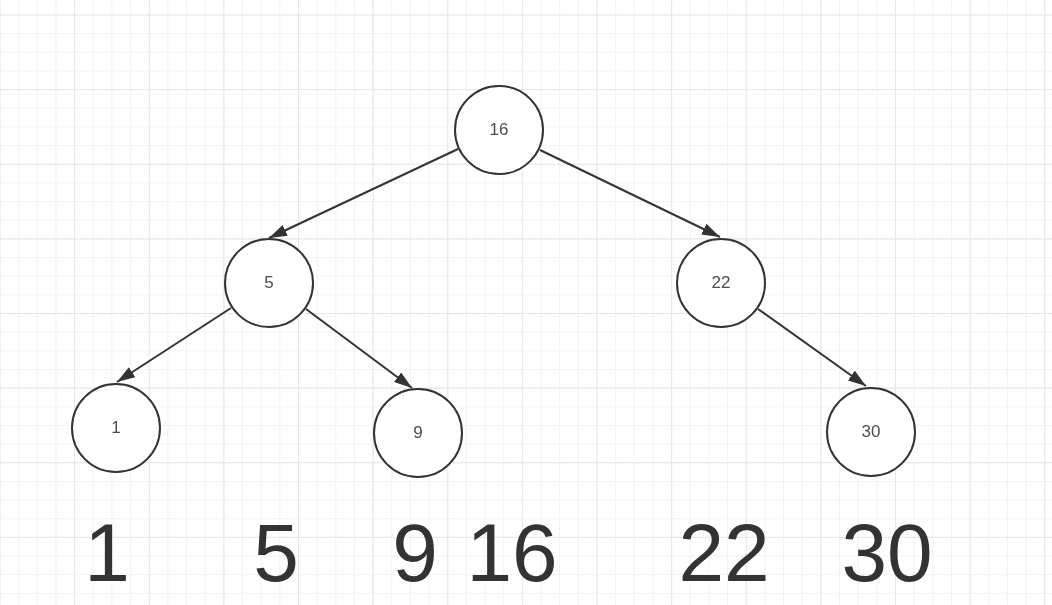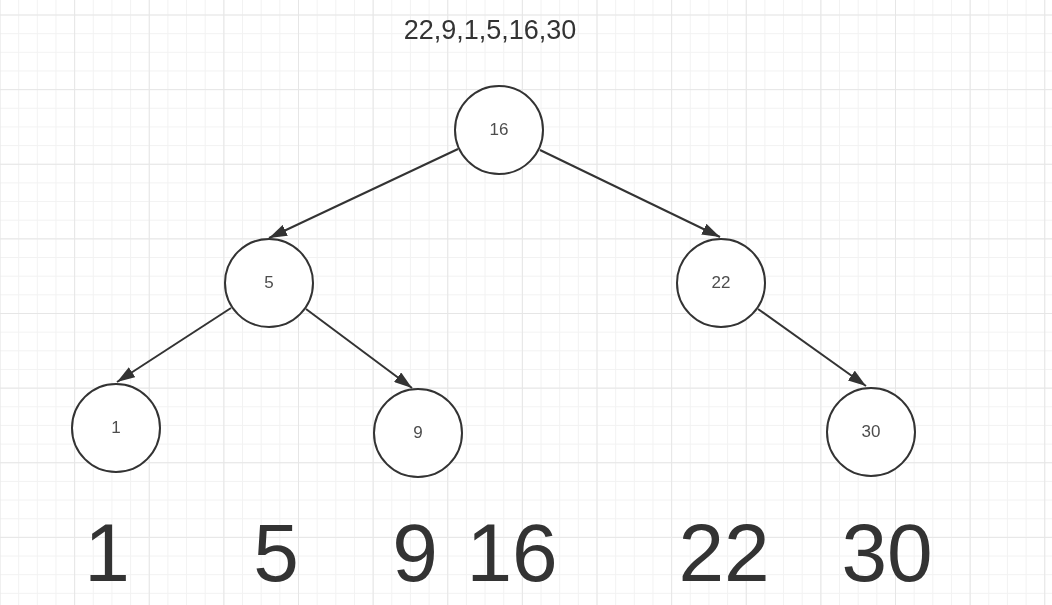--- a/index.html
+++ b/index.html
@@ -61,21 +61,20 @@
     line-height: 82px;
     color: #333333;
     white-space: nowrap;
   }
 </style>
 </head>
 <body>
 
 <div class="canvas">
 
-  <div class="seq-title">22,9,1,5,16,30</div>
 
   <svg class="edges" viewBox="0 0 1052 605" xmlns="http://www.w3.org/2000/svg">
     <defs>
       <marker id="arrowhead" markerWidth="9" markerHeight="6" refX="9" refY="3" orient="auto" markerUnits="strokeWidth">
         <path d="M0,0 L9,3 L0,6 z" fill="#333333"></path>
       </marker>
     </defs>
     <line x1="458" y1="149" x2="269" y2="238" stroke="#333333" stroke-width="2" marker-end="url(#arrowhead)"></line>
     <line x1="540" y1="150" x2="720" y2="237" stroke="#333333" stroke-width="2" marker-end="url(#arrowhead)"></line>
     <line x1="231" y1="308" x2="117" y2="382" stroke="#333333" stroke-width="2" marker-end="url(#arrowhead)"></line>

